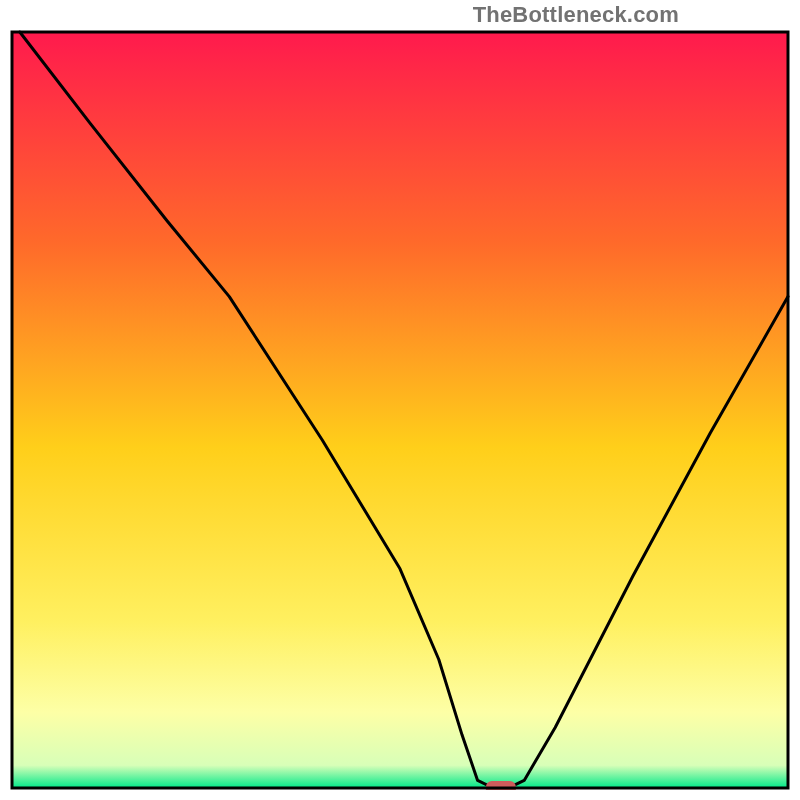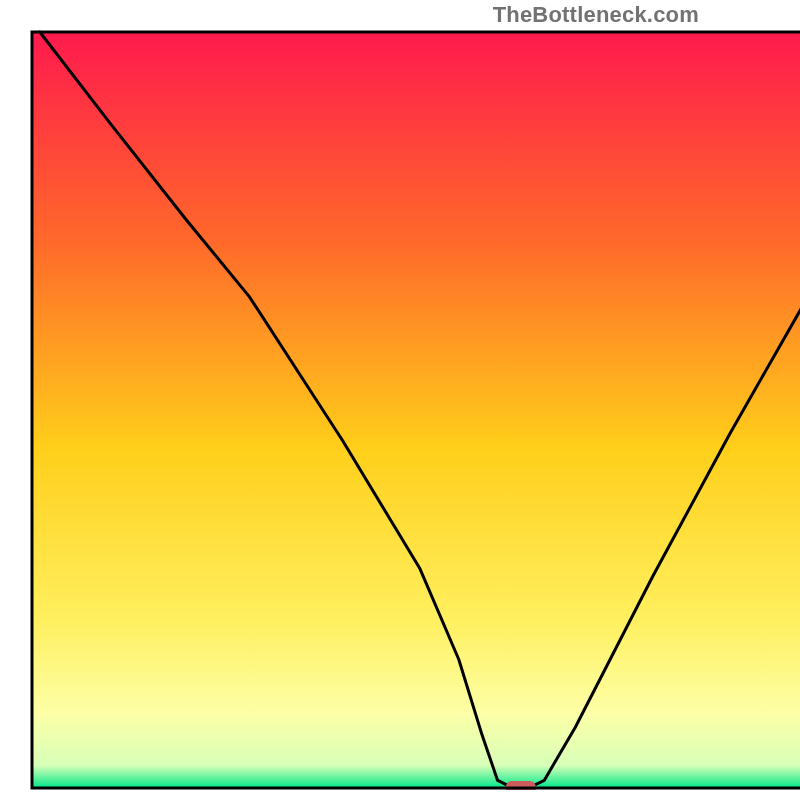--- a/index.html
+++ b/index.html
@@ -7,21 +7,20 @@
     padding: 0;
     width: 800px;
     height: 800px;
     background: #ffffff;
     font-family: Arial, Helvetica, sans-serif;
   }
   .container {
     position: relative;
     width: 689px;
     height: 800px;
-    margin-left: 20px;
   }
   .watermark {
     position: absolute;
     top: 2px;
     right: 10px;
     font-size: 22px;
     font-weight: 600;
     color: #727272;
     letter-spacing: 0.2px;
   }

